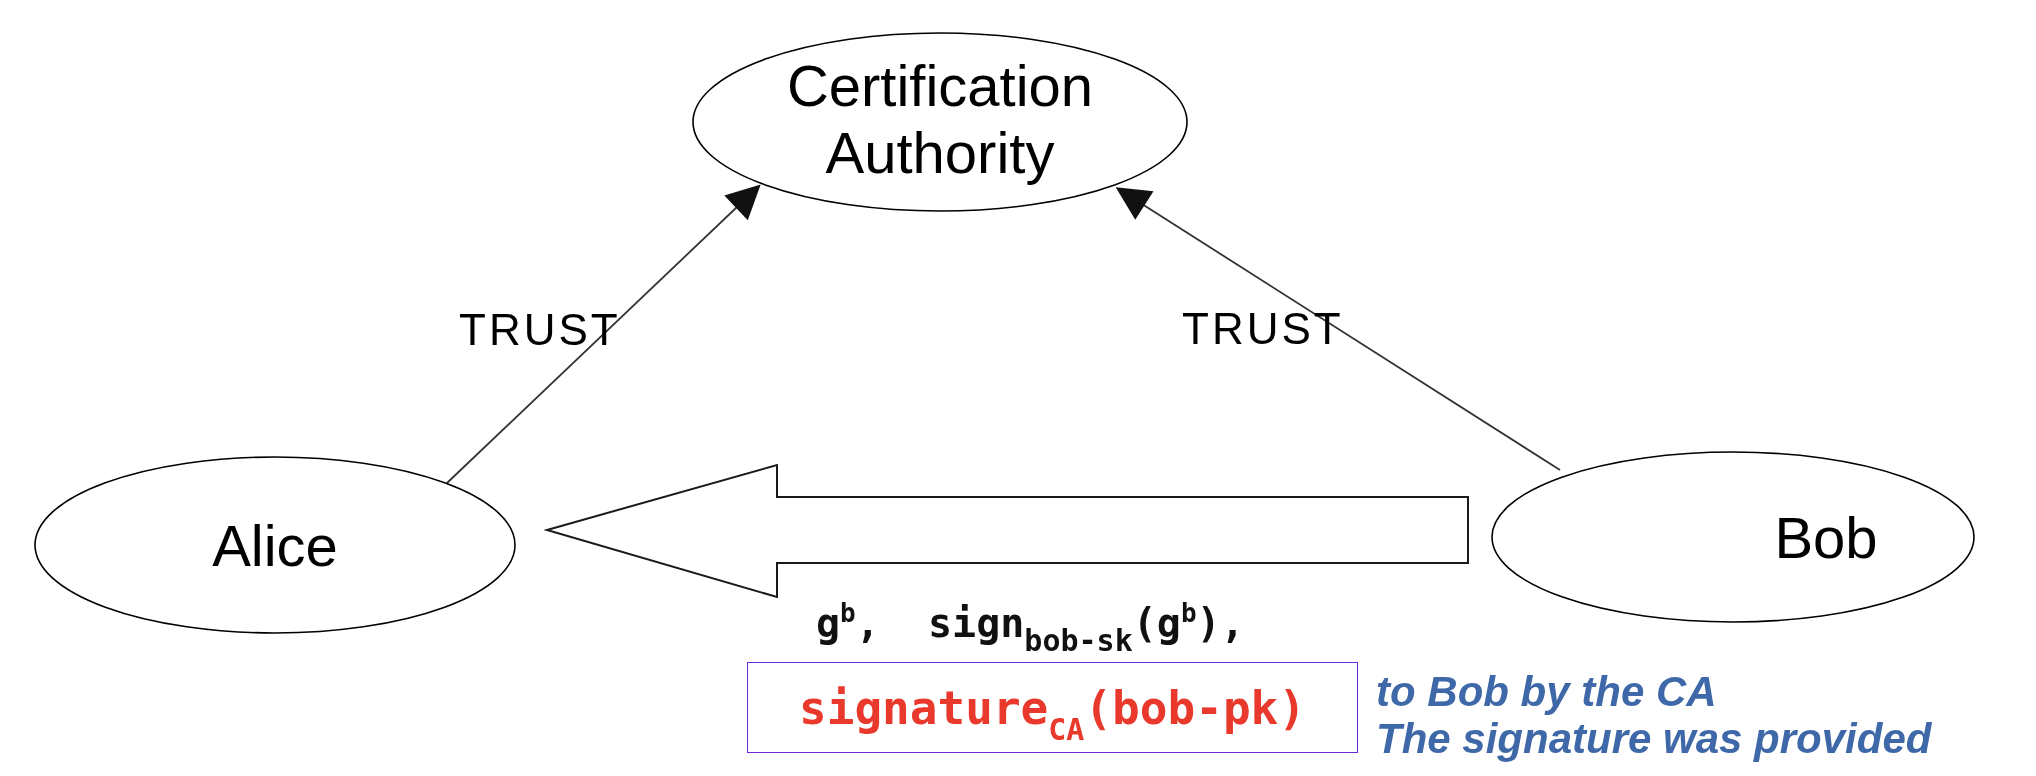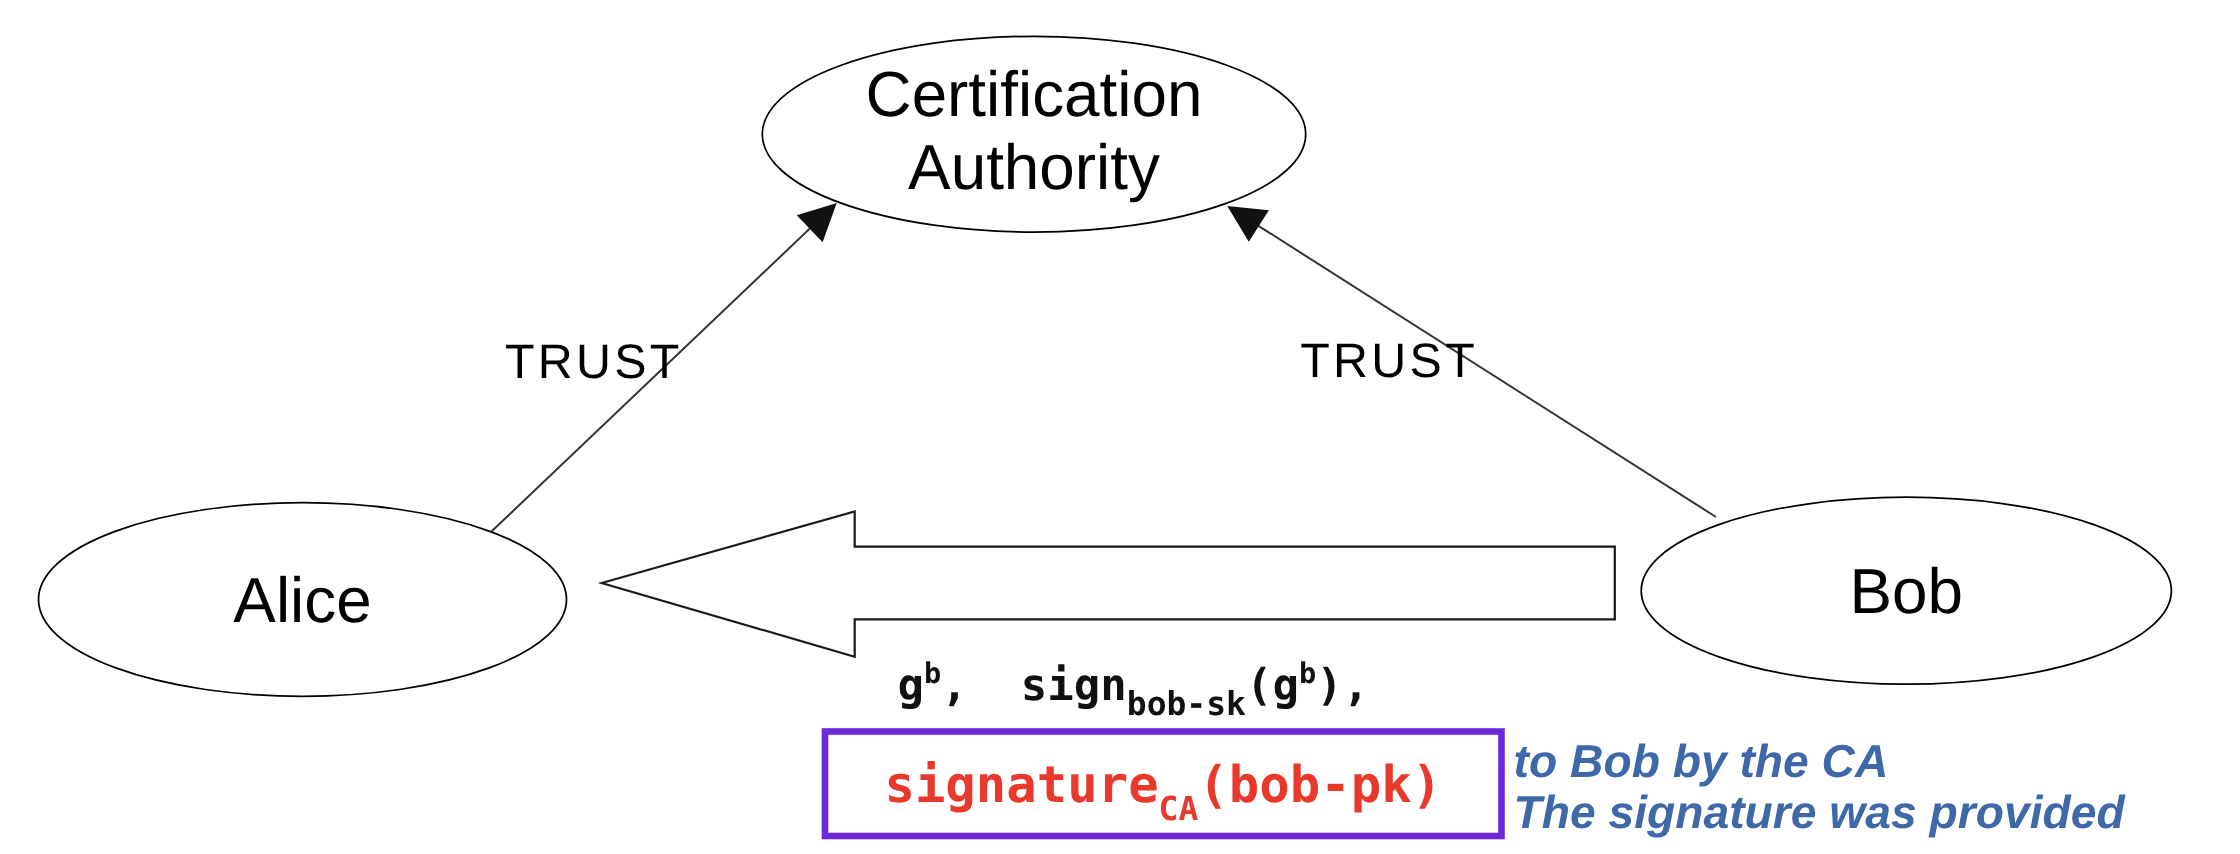--- a/index.html
+++ b/index.html
@@ -58,21 +58,21 @@
     font-size: 30px;
     vertical-align: -14px;
     line-height: 0;
   }
   .cert-box {
     position: absolute;
     left: 747px;
     top: 662px;
     width: 609px;
     height: 89px;
-    border: 6px solid #6d28d9;
+    border: 1px solid #6d28d9;
     background: #ffffff;
     display: flex;
     align-items: center;
     justify-content: center;
     z-index: 2;
   }
   .cert-text {
     font-family: "DejaVu Sans Mono", monospace;
     font-weight: bold;
     font-size: 46px;
@@ -119,21 +119,21 @@
 
     <ellipse cx="940" cy="122" rx="247" ry="89" fill="#ffffff" stroke="#000" stroke-width="1.6"></ellipse>
     <ellipse cx="275" cy="545" rx="240" ry="88" fill="#ffffff" stroke="#000" stroke-width="1.6"></ellipse>
     <ellipse cx="1733" cy="537" rx="241" ry="85" fill="#ffffff" stroke="#000" stroke-width="1.6"></ellipse>
   </svg>
 
   <div class="node-label" style="left:125px; top:512px; width:300px;">Alice</div>
 
   <div class="node-label" style="left:780px; top:52px; width:320px;">Certification Authority</div>
 
-  <div class="node-label" style="left:1583px; top:504px; width:300px;">Bob</div>
+  <div class="node-label" style="left:1676px; top:504px; width:300px;">Bob</div>
 
   <div class="trust-label" style="left:459px; top:305px;">TRUST</div>
 
   <div class="trust-label" style="left:1182px; top:304px;">TRUST</div>
 
   <div class="dh-line"><span>g</span><sup>b</sup><span>,  sign</span><sub>bob-sk</sub><span>(g</span><sup>b</sup><span>),</span></div>
 
   <div class="cert-box">
     <div class="cert-text"><span>signature</span><sub>CA</sub><span>(bob-pk)</span></div>
   </div>

